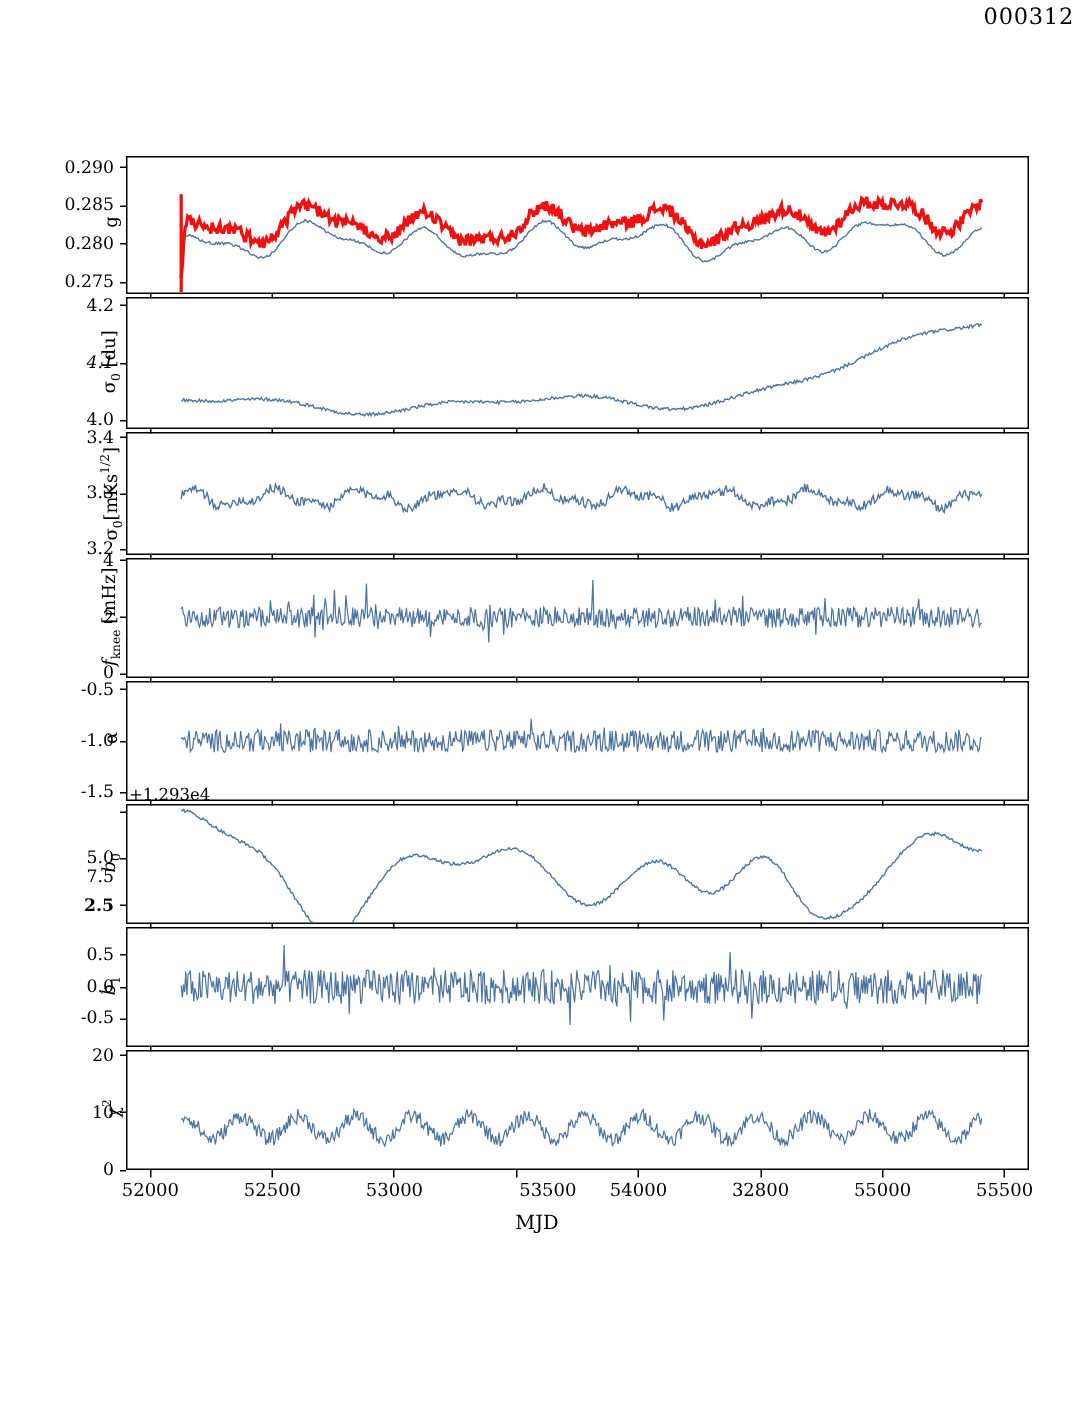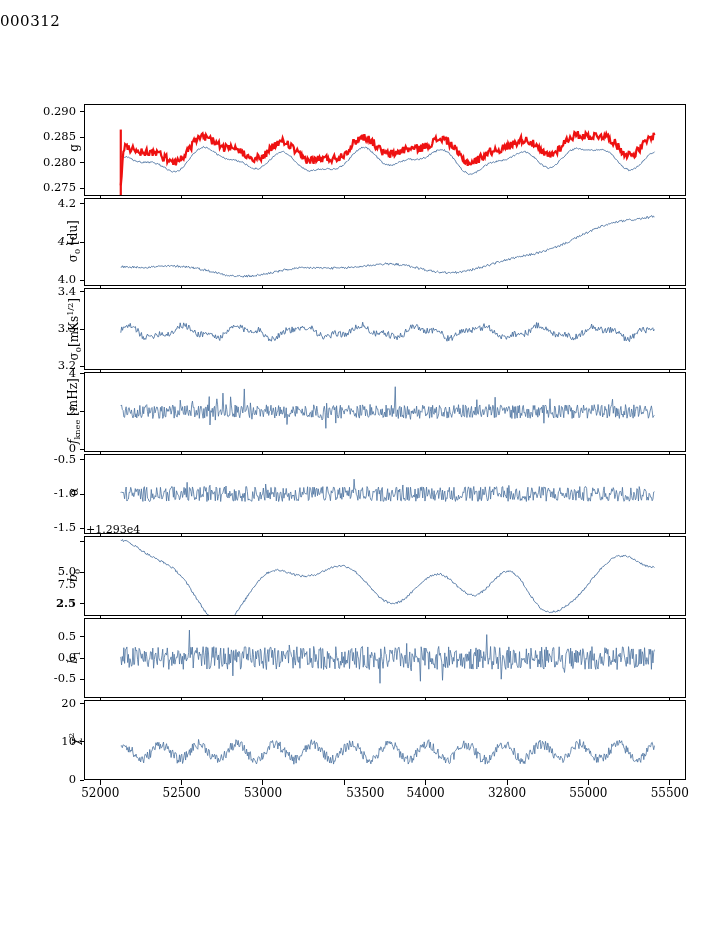--- a/index.html
+++ b/index.html
@@ -1,18 +1,18 @@
 <!DOCTYPE html>
 <html><head>
 <meta charset="utf-8">
 <style>
   html,body{margin:0;padding:0;background:#ffffff;}
   body{width:716px;height:936px;font-family:"DejaVu Serif",serif;color:#000;}
   #root{position:relative;width:716px;height:936px;}
-  .title{position:absolute;width:100%;text-align:left;top:12px;font-size:15px;letter-spacing:.5px;}
+  .title{position:absolute;width:100%;text-align:right;top:2px;font-size:15px;letter-spacing:.5px;}
   .panel{position:absolute;box-sizing:border-box;border:1px solid #000;background:#fff;overflow:hidden;}
   .ylab{position:absolute;font-size:12px;text-align:center;transform-origin:center center;white-space:nowrap;}
   .ytick{position:absolute;font-size:11.5px;text-align:right;white-space:nowrap;}
   .xtick{position:absolute;font-size:12px;text-align:center;white-space:nowrap;}
   .xlab{position:absolute;font-size:13px;text-align:center;width:100%;}
   .offsetlab{position:absolute;font-size:11px;white-space:nowrap;}
   .tickmark{position:absolute;background:#000;}
   svg{display:block;}
   sub{font-size:.68em;}
   sup{font-size:.68em;}
@@ -59,20 +59,21 @@
         <svg width="600" height="78" style="position: absolute; left: 0px; top: 0px;">
           <path d="M35.79,37.88L36.56,45.98L37.32,37.44L38.08,42.28L38.84,28.72L39.61,44.37L40.37,30.60L41.13,30.10L41.89,27.95L42.66,43.55L43.42,35.36L44.18,48.46L44.94,39.70L45.71,42.94L46.47,47.26L47.23,45.77L47.99,29.34L48.76,45.48L49.52,45.30L50.28,28.19L51.04,31.85L51.80,31.36L52.57,40.65L53.33,46.51L54.09,29.36L54.85,30.89L55.62,35.00L56.38,39.33L57.14,34.82L57.90,40.88L58.67,42.63L59.43,32.12L60.19,42.45L60.95,32.97L61.72,37.28L62.48,45.43L63.24,47.70L64.00,40.58L64.76,40.00L65.53,32.66L66.29,32.98L67.05,40.50L67.81,29.14L68.58,49.22L69.34,40.41L70.10,35.31L70.86,33.97L71.63,42.28L72.39,45.69L73.15,28.44L73.91,38.70L74.68,41.47L75.44,41.69L76.20,41.73L76.96,36.74L77.73,30.21L78.49,48.26L79.25,38.71L80.01,35.39L80.77,33.97L81.54,36.09L82.30,28.92L83.06,38.45L83.82,50.35L84.59,40.90L85.35,40.40L86.11,37.87L86.87,46.59L87.64,32.96L88.40,44.51L89.16,35.22L89.92,45.18L90.69,40.48L91.45,37.95L92.21,38.49L92.97,31.52L93.74,32.38L94.50,45.06L95.26,34.64L96.02,37.82L96.78,45.12L97.55,37.28L98.31,50.31L99.07,34.05L99.83,40.44L100.60,35.27L101.36,42.04L102.12,39.93L102.88,38.82L103.65,33.39L104.41,11.07L105.17,38.69L105.93,28.27L106.70,35.42L107.46,28.19L108.22,49.03L108.98,37.03L109.75,33.56L110.51,31.55L111.27,34.15L112.03,28.74L112.79,35.20L113.56,40.56L114.32,33.03L115.08,36.46L115.84,35.19L116.61,46.83L117.37,33.94L118.13,27.65L118.89,36.39L119.66,45.53L120.42,33.79L121.18,27.87L121.94,50.02L122.71,28.65L123.47,33.98L124.23,49.62L124.99,49.40L125.76,46.80L126.52,40.18L127.28,28.43L128.04,38.46L128.80,27.67L129.57,46.55L130.33,34.87L131.09,28.59L131.85,36.98L132.62,40.89L133.38,35.96L134.14,49.65L134.90,37.28L135.67,28.99L136.43,44.18L137.19,47.45L137.95,45.78L138.72,29.37L139.48,45.03L140.24,34.78L141.00,44.98L141.77,44.36L142.53,50.11L143.29,28.67L144.05,45.35L144.81,35.17L145.58,43.93L146.34,30.88L147.10,33.49L147.86,56.89L148.63,31.50L149.39,38.36L150.15,41.51L150.91,30.61L151.68,43.11L152.44,33.38L153.20,37.74L153.96,32.29L154.73,34.00L155.49,50.16L156.25,48.13L157.01,35.03L157.78,32.62L158.54,39.23L159.30,28.13L160.06,27.78L160.82,28.09L161.59,40.22L162.35,34.90L163.11,41.26L163.87,28.35L164.64,28.76L165.40,38.51L166.16,42.92L166.92,43.45L167.69,30.33L168.45,35.61L169.21,46.65L169.97,48.14L170.74,32.34L171.50,39.98L172.26,33.17L173.02,31.36L173.79,39.40L174.55,46.69L175.31,29.95L176.07,32.11L176.83,44.57L177.60,42.16L178.36,49.38L179.12,36.87L179.88,28.69L180.65,44.40L181.41,50.54L182.17,35.67L182.93,30.53L183.70,42.52L184.46,30.82L185.22,28.37L185.98,28.40L186.75,38.58L187.51,31.13L188.27,45.81L189.03,34.36L189.80,29.17L190.56,41.11L191.32,50.06L192.08,43.35L192.84,31.60L193.61,31.71L194.37,47.96L195.13,43.17L195.89,43.34L196.66,32.19L197.42,42.49L198.18,32.19L198.94,36.36L199.71,36.22L200.47,39.95L201.23,33.90L201.99,33.15L202.76,31.48L203.52,44.10L204.28,25.99L205.04,32.32L205.80,33.48L206.57,37.50L207.33,38.56L208.09,49.26L208.85,30.94L209.62,41.41L210.38,46.08L211.14,36.58L211.90,27.79L212.67,41.32L213.43,43.36L214.19,37.76L214.95,49.32L215.72,29.29L216.48,32.05L217.24,39.54L218.00,29.25L218.77,29.79L219.53,37.57L220.29,34.12L221.05,35.41L221.81,32.60L222.58,45.73L223.34,44.85L224.10,45.35L224.86,29.25L225.63,43.49L226.39,39.19L227.15,48.42L227.91,48.51L228.68,27.44L229.44,31.98L230.20,42.79L230.96,35.39L231.73,40.57L232.49,43.45L233.25,49.30L234.01,30.46L234.78,31.31L235.54,28.68L236.30,49.33L237.06,30.23L237.82,29.63L238.59,50.51L239.35,37.83L240.11,47.75L240.87,47.47L241.64,49.79L242.40,32.46L243.16,39.63L243.92,34.23L244.69,48.73L245.45,36.81L246.21,39.53L246.97,38.64L247.74,39.42L248.50,42.91L249.26,40.10L250.02,49.87L250.79,27.70L251.55,36.75L252.31,41.41L253.07,39.30L253.83,48.90L254.60,49.54L255.36,42.11L256.12,46.23L256.88,33.01L257.65,44.03L258.41,37.61L259.17,48.34L259.93,32.76L260.70,45.31L261.46,41.13L262.22,44.14L262.98,36.67L263.75,31.40L264.51,49.61L265.27,34.17L266.03,30.43L266.80,29.55L267.56,41.89L268.32,33.46L269.08,41.94L269.84,45.49L270.61,29.09L271.37,48.62L272.13,32.55L272.89,37.51L273.66,39.89L274.42,50.20L275.18,41.04L275.94,29.69L276.71,27.98L277.47,27.49L278.23,48.19L278.99,36.23L279.76,46.31L280.52,47.04L281.28,47.91L282.04,49.14L282.81,27.94L283.57,47.78L284.33,50.51L285.09,35.79L285.85,38.76L286.62,33.19L287.38,35.77L288.14,37.12L288.90,48.09L289.67,33.73L290.43,39.88L291.19,41.58L291.95,40.29L292.72,40.90L293.48,49.56L294.24,38.73L295.00,64.29L295.77,29.84L296.53,37.52L297.29,42.38L298.05,49.33L298.82,39.51L299.58,27.82L300.34,34.50L301.10,35.46L301.86,42.60L302.63,47.61L303.39,41.90L304.15,42.52L304.91,30.95L305.68,32.05L306.44,34.46L307.20,31.23L307.96,40.09L308.73,42.65L309.49,34.60L310.25,28.77L311.01,29.99L311.78,40.59L312.54,31.86L313.30,28.72L314.06,28.15L314.83,34.82L315.59,47.07L316.35,34.50L317.11,37.01L317.87,40.06L318.64,48.27L319.40,37.73L320.16,36.07L320.92,44.50L321.69,24.40L322.45,47.46L323.21,49.07L323.97,42.56L324.74,32.94L325.50,48.58L326.26,51.85L327.02,34.70L327.79,36.64L328.55,38.80L329.31,42.91L330.07,29.53L330.84,38.29L331.60,37.46L332.36,38.82L333.12,43.17L333.88,38.96L334.65,45.10L335.41,62.24L336.17,27.79L336.93,33.38L337.70,40.71L338.46,41.27L339.22,28.96L339.98,46.34L340.75,29.00L341.51,30.94L342.27,33.63L343.03,33.62L343.80,50.20L344.56,32.63L345.32,42.93L346.08,39.26L346.84,45.05L347.61,39.57L348.37,45.46L349.13,44.79L349.89,49.10L350.66,37.42L351.42,35.32L352.18,50.35L352.94,30.54L353.71,27.48L354.47,36.32L355.23,34.04L355.99,38.83L356.76,43.06L357.52,61.28L358.28,44.97L359.04,47.60L359.81,33.88L360.57,48.71L361.33,37.70L362.09,42.70L362.85,48.63L363.62,27.90L364.38,46.34L365.14,31.23L365.90,34.47L366.67,38.30L367.43,45.14L368.19,38.33L368.95,42.23L369.72,32.99L370.48,32.66L371.24,31.64L372.00,48.44L372.77,40.11L373.53,41.94L374.29,39.65L375.05,34.71L375.82,46.44L376.58,34.58L377.34,47.64L378.10,40.95L378.86,38.54L379.63,49.40L380.39,35.86L381.15,34.83L381.91,42.38L382.68,35.08L383.44,41.49L384.20,32.68L384.96,49.67L385.73,30.10L386.49,49.85L387.25,45.16L388.01,50.11L388.78,35.64L389.54,33.36L390.30,36.87L391.06,28.88L391.83,50.03L392.59,30.79L393.35,48.02L394.11,30.23L394.87,42.63L395.64,31.15L396.40,38.81L397.16,37.68L397.92,48.85L398.69,32.64L399.45,39.95L400.21,41.88L400.97,34.74L401.74,15.60L402.50,36.88L403.26,45.25L404.02,39.47L404.79,40.31L405.55,27.50L406.31,41.94L407.07,50.19L407.84,42.28L408.60,45.83L409.36,27.75L410.12,28.70L410.88,36.42L411.65,44.54L412.41,38.15L413.17,50.03L413.93,39.76L414.70,28.68L415.46,37.73L416.22,60.19L416.98,47.33L417.75,36.33L418.51,37.32L419.27,41.06L420.03,47.75L420.80,50.35L421.56,33.69L422.32,31.15L423.08,48.88L423.85,27.89L424.61,43.59L425.37,32.05L426.13,49.72L426.89,44.78L427.66,45.35L428.42,31.05L429.18,31.62L429.94,43.61L430.71,34.20L431.47,42.96L432.23,46.84L432.99,48.67L433.76,47.82L434.52,32.62L435.28,49.00L436.04,47.66L436.81,39.20L437.57,41.05L438.33,40.67L439.09,39.17L439.86,43.18L440.62,43.60L441.38,29.82L442.14,45.13L442.90,37.13L443.67,34.03L444.43,41.14L445.19,49.79L445.95,29.13L446.72,37.51L447.48,41.14L448.24,39.70L449.00,41.93L449.77,41.03L450.53,31.50L451.29,38.99L452.05,35.77L452.82,48.03L453.58,40.63L454.34,45.05L455.10,32.15L455.87,48.19L456.63,28.15L457.39,39.74L458.15,48.83L458.91,50.02L459.68,30.71L460.44,47.93L461.20,27.94L461.96,41.83L462.73,31.17L463.49,43.45L464.25,34.68L465.01,37.08L465.78,37.69L466.54,43.01L467.30,32.37L468.06,28.78L468.83,28.72L469.59,48.06L470.35,47.83L471.11,42.47L471.88,45.88L472.64,45.08L473.40,40.41L474.16,27.79L474.92,40.78L475.69,42.62L476.45,38.48L477.21,36.03L477.97,49.39L478.74,49.18L479.50,53.48L480.26,45.76L481.02,34.87L481.79,32.79L482.55,30.19L483.31,30.10L484.07,33.94L484.84,44.50L485.60,29.09L486.36,47.22L487.12,32.29L487.88,49.56L488.65,44.15L489.41,33.99L490.17,42.95L490.93,31.20L491.70,43.64L492.46,32.01L493.22,43.44L493.98,33.24L494.75,36.39L495.51,30.85L496.27,45.66L497.03,41.39L497.80,29.67L498.56,32.96L499.32,40.47L500.08,50.22L500.85,39.43L501.61,40.26L502.37,33.29L503.13,38.91L503.89,49.89L504.66,35.60L505.42,31.80L506.18,49.90L506.94,27.60L507.71,41.15L508.47,41.28L509.23,34.58L509.99,47.03L510.76,50.36L511.52,40.89L512.28,47.76L513.04,50.03L513.81,41.34L514.57,37.13L515.33,34.18L516.09,44.70L516.86,37.68L517.62,44.78L518.38,46.37L519.14,40.28L519.90,28.67L520.67,33.95L521.43,29.46L522.19,35.15L522.95,30.34L523.72,47.44L524.48,37.18L525.24,42.50L526.00,45.71L526.77,41.63L527.53,42.71L528.29,31.35L529.05,42.79L529.82,40.12L530.58,43.66L531.34,28.87L532.10,50.56L532.87,37.74L533.63,35.53L534.39,37.68L535.15,34.14L535.91,42.88L536.68,38.79L537.44,27.92L538.20,28.30L538.96,34.30L539.73,38.85L540.49,43.24L541.25,47.37L542.01,38.10L542.78,44.62L543.54,27.64L544.30,34.15L545.06,45.48L545.83,33.41L546.59,29.98L547.35,39.71L548.11,29.90L548.88,41.76L549.64,48.74L550.40,47.73L551.16,35.28L551.92,48.06L552.69,46.58L553.45,46.31L554.21,30.41L554.97,45.10L555.74,30.06L556.50,44.65L557.26,32.68L558.02,35.78L558.79,46.72L559.55,28.70L560.31,40.17L561.07,45.35L561.84,38.57L562.60,42.18L563.36,45.31L564.12,30.12L564.89,35.34L565.65,30.29L566.41,50.30L567.17,31.61L567.93,43.91L568.70,33.29L569.46,30.69" fill="none" stroke="#4b72a0" stroke-width="0.8"></path>
         </svg>
       </div>
       <div class="panel" style="left: 84px; top: 700px; width: 602px; height: 80px;">
         <svg width="600" height="78" style="position: absolute; left: 0px; top: 0px;">
           <path d="M35.79,44.86L36.56,44.71L37.32,46.73L38.08,43.82L38.84,44.20L39.61,44.55L40.37,45.78L41.13,44.71L41.89,49.07L42.66,46.59L43.42,51.12L44.18,45.72L44.94,51.21L45.71,49.08L46.47,50.08L47.23,46.16L47.99,52.17L48.76,55.89L49.52,54.22L50.28,55.26L51.04,53.07L51.80,56.49L52.57,56.48L53.33,57.48L54.09,59.85L54.85,56.44L55.62,60.99L56.38,57.41L57.14,55.62L57.90,58.48L58.67,61.87L59.43,55.76L60.19,53.08L60.95,53.67L61.72,56.51L62.48,51.03L63.24,57.25L64.00,58.15L64.76,48.46L65.53,56.53L66.29,50.12L67.05,49.77L67.81,45.87L68.58,45.60L69.34,48.27L70.10,48.81L70.86,41.73L71.63,44.16L72.39,41.32L73.15,45.02L73.91,41.32L74.68,48.16L75.44,43.19L76.20,46.96L76.96,46.40L77.73,43.97L78.49,41.03L79.25,49.10L80.01,49.23L80.77,45.02L81.54,42.68L82.30,47.78L83.06,45.33L83.82,48.64L84.59,51.73L85.35,49.24L86.11,56.50L86.87,50.25L87.64,48.96L88.40,53.46L89.16,57.16L89.92,51.60L90.69,51.79L91.45,53.30L92.21,62.24L92.97,58.99L93.74,61.27L94.50,53.80L95.26,60.86L96.02,54.78L96.78,53.19L97.55,62.50L98.31,59.73L99.07,54.43L99.83,51.20L100.60,59.06L101.36,50.46L102.12,56.24L102.88,52.94L103.65,52.10L104.41,48.67L105.17,54.32L105.93,47.20L106.70,51.52L107.46,42.93L108.22,49.55L108.98,42.07L109.75,43.70L110.51,44.70L111.27,46.45L112.03,47.30L112.79,48.24L113.56,38.41L114.32,42.77L115.08,44.01L115.84,43.40L116.61,46.01L117.37,46.71L118.13,42.34L118.89,42.84L119.66,43.48L120.42,51.78L121.18,47.05L121.94,51.43L122.71,54.57L123.47,48.27L124.23,49.05L124.99,56.39L125.76,58.24L126.52,57.05L127.28,53.15L128.04,56.09L128.80,54.63L129.57,53.27L130.33,58.05L131.09,53.95L131.85,54.48L132.62,61.55L133.38,57.23L134.14,60.59L134.90,60.26L135.67,57.17L136.43,53.57L137.19,57.63L137.95,59.28L138.72,54.92L139.48,50.21L140.24,55.46L141.00,56.92L141.77,50.90L142.53,49.83L143.29,47.44L144.05,51.33L144.81,48.19L145.58,42.20L146.34,48.48L147.10,42.24L147.86,49.30L148.63,47.29L149.39,43.55L150.15,45.55L150.91,38.69L151.68,40.17L152.44,43.98L153.20,39.40L153.96,45.61L154.73,45.52L155.49,41.43L156.25,40.98L157.01,40.94L157.78,49.69L158.54,48.39L159.30,44.18L160.06,52.05L160.82,52.83L161.59,48.12L162.35,54.85L163.11,51.06L163.87,58.38L164.64,51.24L165.40,50.73L166.16,59.34L166.92,58.41L167.69,61.35L168.45,57.01L169.21,58.17L169.97,59.46L170.74,61.29L171.50,62.95L172.26,60.22L173.02,56.21L173.79,55.58L174.55,56.29L175.31,59.84L176.07,59.09L176.83,52.12L177.60,58.33L178.36,56.25L179.12,50.98L179.88,52.56L180.65,52.12L181.41,53.14L182.17,50.57L182.93,46.93L183.70,45.33L184.46,48.66L185.22,41.11L185.98,40.30L186.75,41.59L187.51,39.52L188.27,42.78L189.03,46.91L189.80,44.85L190.56,42.52L191.32,39.87L192.08,40.59L192.84,48.01L193.61,41.95L194.37,44.77L195.13,40.91L195.89,51.15L196.66,49.45L197.42,51.36L198.18,48.04L198.94,48.82L199.71,46.58L200.47,56.15L201.23,49.30L201.99,52.20L202.76,51.38L203.52,54.59L204.28,51.10L205.04,58.62L205.80,58.59L206.57,53.81L207.33,59.81L208.09,55.84L208.85,63.21L209.62,56.59L210.38,54.21L211.14,62.18L211.90,54.00L212.67,55.21L213.43,58.05L214.19,59.26L214.95,54.95L215.72,54.81L216.48,55.04L217.24,52.30L218.00,49.59L218.77,47.82L219.53,48.85L220.29,44.54L221.05,50.87L221.81,44.37L222.58,48.34L223.34,43.58L224.10,44.92L224.86,48.26L225.63,40.94L226.39,38.71L227.15,43.48L227.91,43.07L228.68,41.46L229.44,39.80L230.20,47.77L230.96,41.65L231.73,41.58L232.49,43.25L233.25,49.88L234.01,46.49L234.78,46.55L235.54,50.92L236.30,46.99L237.06,46.81L237.82,50.13L238.59,56.46L239.35,49.58L240.11,58.43L240.87,52.66L241.64,50.83L242.40,60.36L243.16,55.18L243.92,58.39L244.69,61.92L245.45,56.37L246.21,62.09L246.97,59.50L247.74,54.02L248.50,63.08L249.26,59.83L250.02,60.47L250.79,56.41L251.55,53.41L252.31,52.12L253.07,56.66L253.83,54.56L254.60,50.36L255.36,52.35L256.12,46.92L256.88,49.44L257.65,54.12L258.41,51.01L259.17,43.46L259.93,43.03L260.70,50.83L261.46,48.69L262.22,42.03L262.98,44.09L263.75,48.67L264.51,39.74L265.27,42.13L266.03,46.00L266.80,44.89L267.56,39.99L268.32,45.87L269.08,45.84L269.84,45.36L270.61,47.25L271.37,49.84L272.13,46.07L272.89,42.40L273.66,46.45L274.42,48.02L275.18,46.53L275.94,52.84L276.71,50.46L277.47,55.74L278.23,58.15L278.99,50.51L279.76,53.91L280.52,54.37L281.28,57.38L282.04,61.98L282.81,58.78L283.57,60.85L284.33,58.56L285.09,59.92L285.85,62.86L286.62,59.23L287.38,60.61L288.14,54.79L288.90,54.80L289.67,55.69L290.43,57.39L291.19,54.24L291.95,54.12L292.72,57.28L293.48,55.63L294.24,47.31L295.00,49.21L295.77,45.75L296.53,46.80L297.29,50.47L298.05,50.47L298.82,46.48L299.58,47.36L300.34,44.15L301.10,40.18L301.86,44.15L302.63,40.06L303.39,40.81L304.15,42.51L304.91,40.40L305.68,42.97L306.44,41.22L307.20,43.77L307.96,45.62L308.73,48.39L309.49,45.72L310.25,41.60L311.01,45.42L311.78,45.11L312.54,49.33L313.30,48.60L314.06,47.95L314.83,56.52L315.59,50.56L316.35,54.63L317.11,58.07L317.87,52.23L318.64,56.58L319.40,60.66L320.16,56.16L320.92,56.51L321.69,57.43L322.45,54.70L323.21,63.06L323.97,61.18L324.74,60.39L325.50,55.04L326.26,55.10L327.02,61.60L327.79,57.31L328.55,59.17L329.31,53.24L330.07,53.64L330.84,48.99L331.60,55.85L332.36,47.39L333.12,49.80L333.88,50.17L334.65,51.09L335.41,44.35L336.17,44.14L336.93,46.24L337.70,43.33L338.46,46.34L339.22,40.89L339.98,47.53L340.75,45.78L341.51,45.55L342.27,41.89L343.03,39.62L343.80,38.71L344.56,46.67L345.32,41.05L346.08,48.57L346.84,49.02L347.61,49.50L348.37,42.71L349.13,52.00L349.89,51.13L350.66,52.92L351.42,52.92L352.18,51.40L352.94,48.02L353.71,57.41L354.47,55.00L355.23,55.68L355.99,57.37L356.76,57.41L357.52,53.33L358.28,54.42L359.04,59.14L359.81,56.24L360.57,61.96L361.33,58.61L362.09,57.81L362.85,56.69L363.62,61.18L364.38,62.64L365.14,61.93L365.90,54.37L366.67,53.38L367.43,52.05L368.19,51.34L368.95,58.51L369.72,50.48L370.48,49.77L371.24,48.49L372.00,48.00L372.77,45.25L373.53,48.69L374.29,47.14L375.05,48.16L375.82,46.79L376.58,47.40L377.34,46.01L378.10,42.78L378.86,39.84L379.63,47.32L380.39,42.30L381.15,42.27L381.91,48.24L382.68,47.38L383.44,42.21L384.20,49.10L384.96,48.37L385.73,45.63L386.49,43.13L387.25,42.24L388.01,44.85L388.78,47.30L389.54,53.83L390.30,53.74L391.06,47.26L391.83,57.33L392.59,50.81L393.35,51.21L394.11,52.97L394.87,52.24L395.64,61.14L396.40,59.97L397.16,60.95L397.92,58.01L398.69,58.62L399.45,53.97L400.21,63.14L400.97,56.18L401.74,58.44L402.50,62.56L403.26,60.48L404.02,61.39L404.79,54.09L405.55,59.03L406.31,56.58L407.07,53.78L407.84,51.67L408.60,50.73L409.36,55.22L410.12,49.88L410.88,46.29L411.65,51.06L412.41,43.40L413.17,46.62L413.93,44.61L414.70,44.36L415.46,42.09L416.22,42.21L416.98,47.35L417.75,47.58L418.51,46.87L419.27,46.00L420.03,43.83L420.80,47.24L421.56,44.58L422.32,42.09L423.08,40.85L423.85,45.08L424.61,47.95L425.37,46.84L426.13,47.44L426.89,49.69L427.66,50.83L428.42,53.68L429.18,46.98L429.94,51.20L430.71,57.71L431.47,58.62L432.23,58.63L432.99,52.26L433.76,59.75L434.52,58.68L435.28,62.65L436.04,57.41L436.81,60.92L437.57,58.45L438.33,62.42L439.09,60.10L439.86,62.76L440.62,58.21L441.38,52.44L442.14,53.13L442.90,56.02L443.67,58.43L444.43,51.43L445.19,48.88L445.95,51.38L446.72,53.13L447.48,53.03L448.24,49.38L449.00,44.27L449.77,52.81L450.53,43.50L451.29,41.74L452.05,45.77L452.82,47.83L453.58,40.71L454.34,41.01L455.10,39.08L455.87,47.82L456.63,46.03L457.39,40.27L458.15,41.45L458.91,43.43L459.68,48.64L460.44,40.34L461.20,44.44L461.96,49.04L462.73,41.94L463.49,44.68L464.25,51.32L465.01,45.43L465.78,47.09L466.54,52.10L467.30,47.66L468.06,55.04L468.83,57.22L469.59,53.07L470.35,52.55L471.11,54.76L471.88,55.33L472.64,56.45L473.40,55.10L474.16,57.39L474.92,58.83L475.69,55.11L476.45,56.39L477.21,57.14L477.97,61.59L478.74,60.14L479.50,57.30L480.26,53.11L481.02,53.28L481.79,54.20L482.55,56.54L483.31,52.32L484.07,55.88L484.84,53.28L485.60,51.39L486.36,46.38L487.12,46.01L487.88,46.22L488.65,47.80L489.41,46.79L490.17,48.37L490.93,40.84L491.70,40.33L492.46,41.86L493.22,42.91L493.98,47.70L494.75,38.38L495.51,44.28L496.27,44.80L497.03,46.40L497.80,43.78L498.56,40.65L499.32,47.80L500.08,44.34L500.85,50.81L501.61,47.05L502.37,49.21L503.13,48.03L503.89,47.54L504.66,52.51L505.42,49.90L506.18,54.34L506.94,55.27L507.71,55.72L508.47,56.42L509.23,59.29L509.99,56.62L510.76,52.96L511.52,61.43L512.28,56.06L513.04,61.36L513.81,57.03L514.57,53.68L515.33,56.44L516.09,53.97L516.86,56.30L517.62,57.14L518.38,60.17L519.14,52.85L519.90,54.19L520.67,58.47L521.43,53.15L522.19,56.16L522.95,56.57L523.72,46.82L524.48,53.67L525.24,48.81L526.00,52.38L526.77,42.95L527.53,45.33L528.29,44.38L529.05,41.83L529.82,42.23L530.58,45.72L531.34,42.73L532.10,39.81L532.87,44.43L533.63,43.38L534.39,39.20L535.15,41.89L535.91,41.31L536.68,39.74L537.44,43.94L538.20,43.28L538.96,47.03L539.73,47.95L540.49,52.24L541.25,44.78L542.01,50.94L542.78,46.66L543.54,52.78L544.30,52.75L545.06,51.18L545.83,57.26L546.59,54.75L547.35,53.23L548.11,58.94L548.88,60.24L549.64,60.32L550.40,59.66L551.16,60.22L551.92,58.10L552.69,61.14L553.45,58.26L554.21,56.99L554.97,59.16L555.74,61.41L556.50,53.65L557.26,54.88L558.02,51.97L558.79,58.65L559.55,52.82L560.31,55.16L561.07,53.56L561.84,47.00L562.60,50.62L563.36,45.29L564.12,44.29L564.89,45.63L565.65,45.73L566.41,41.96L567.17,41.25L567.93,44.68L568.70,48.72L569.46,44.65" fill="none" stroke="#4b72a0" stroke-width="0.8"></path>
         </svg>
       </div>
     </div>
+  <div class="xlab" style="bottom: auto; left: 0px; top: 808px;">MJD</div>
 <div class="tickmark" style="left: 80px; top: 187.833px; width: 4px; height: 1px;"></div>
     <div class="ytick" style="left: 22px; width: 54px; top: 180.333px;">0.275</div>
     <div class="tickmark" style="left: 80px; top: 162.278px; width: 4px; height: 1px;"></div>
     <div class="ytick" style="left: 22px; width: 54px; top: 154.778px;">0.280</div>
     <div class="tickmark" style="left: 80px; top: 136.722px; width: 4px; height: 1px;"></div>
     <div class="ytick" style="left: 22px; width: 54px; top: 129.222px;">0.285</div>
     <div class="tickmark" style="left: 80px; top: 111.167px; width: 4px; height: 1px;"></div>
     <div class="ytick" style="left: 22px; width: 54px; top: 103.667px;">0.290</div>
     <div class="ylab" style="width: 140px; left: 4px; top: 141px; transform: rotate(-90deg);">g</div>
     <div class="tickmark" style="left: 99.7703px; top: 196px; width: 1px; height: 3px;"></div>

